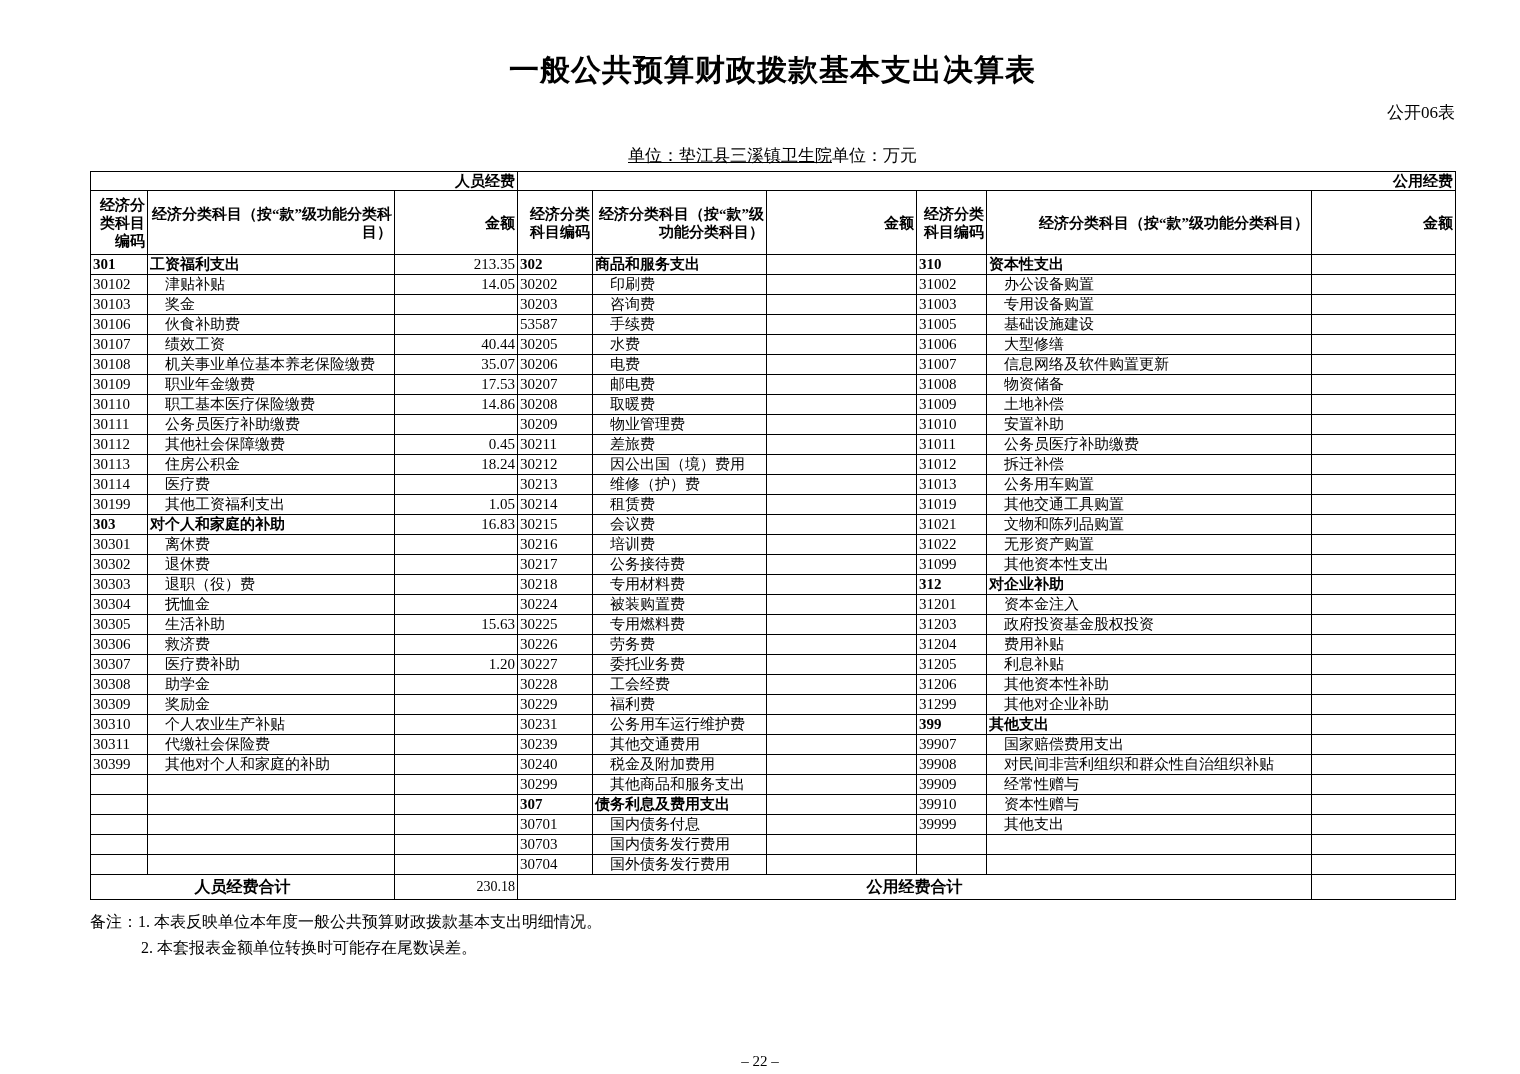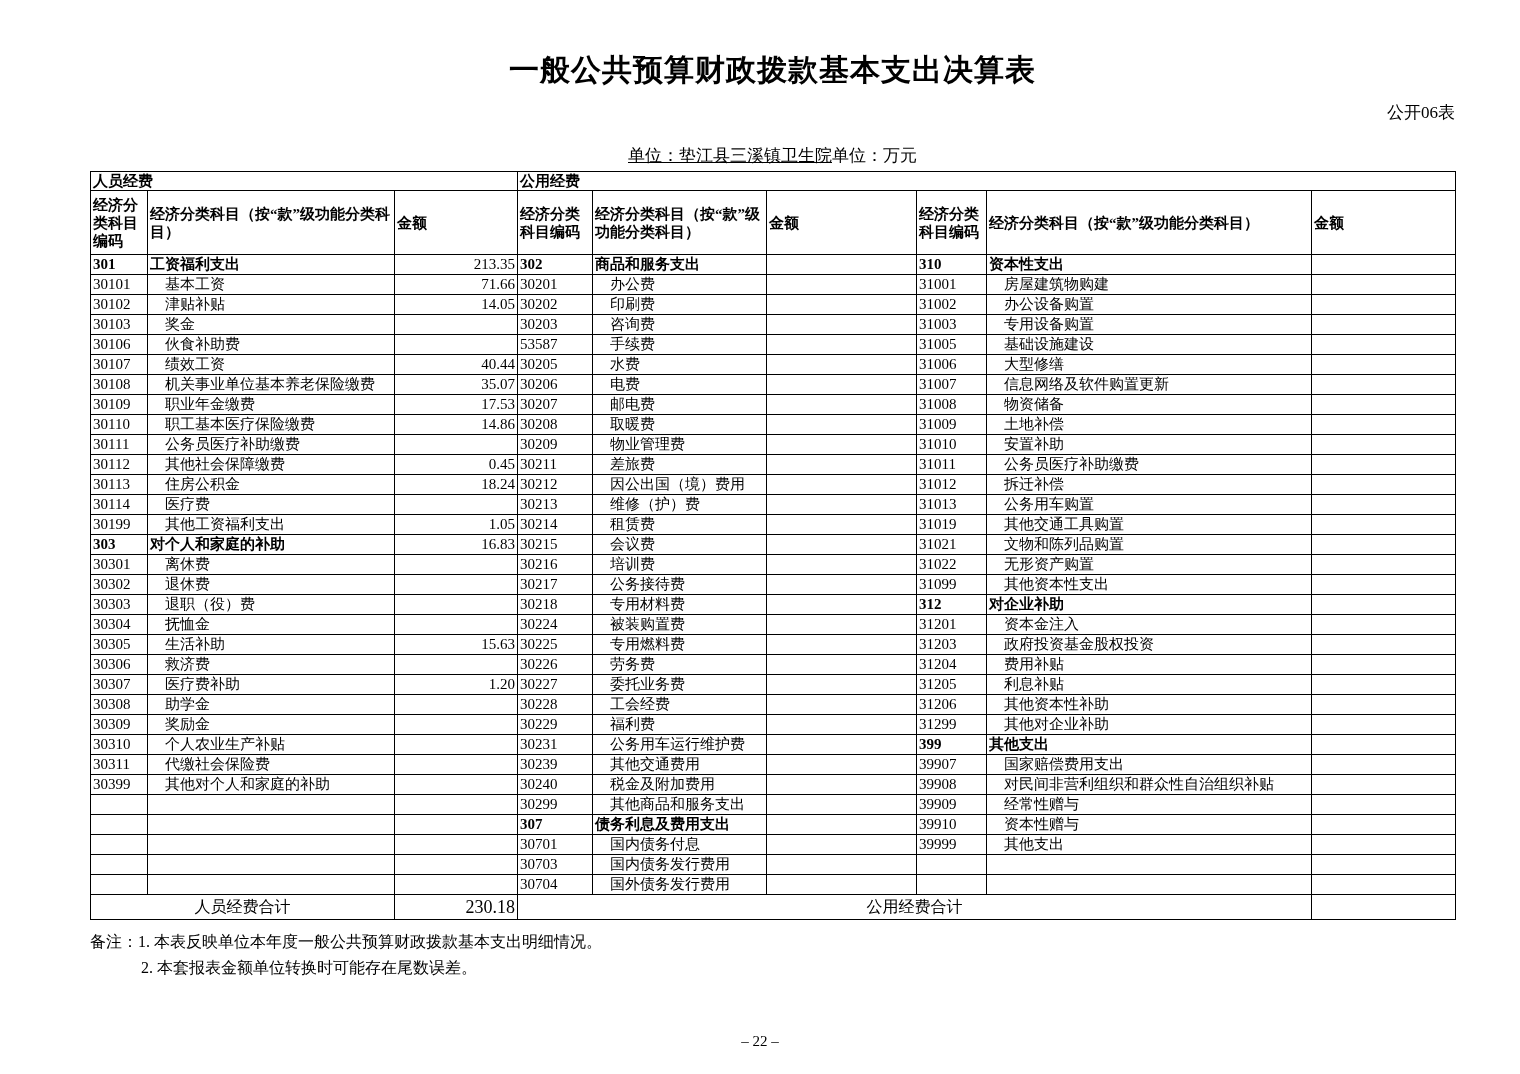--- a/index.html
+++ b/index.html
@@ -14,37 +14,37 @@
   .title {
     text-align: center; font-size: 30px; font-weight: bold;
     padding-top: 50px; letter-spacing: 1px;
   }
   .code-line { text-align: right; font-size: 17px; margin-top: 10px; }
   .units-line { display: flex; justify-content: center; font-size: 17px; margin-top: 20px; }
   .unit-name { text-decoration: underline; }
 
   table.main { border-collapse: collapse; table-layout: fixed; width: 1365px; margin-top: 4px; }
   table.main th, table.main td { border: 1px solid #000; padding: 0 2px; overflow: hidden; }
-  table.main thead th { font-weight: bold; text-align: left; font-size: 15px; line-height: 18px; }
+  table.main thead th { font-weight: bold; text-align: right; font-size: 15px; line-height: 18px; }
   tr.group-row th { height: 19px; }
   tr.colhead-row th { height: 64px; }
   table.main tbody td { height: 19px; line-height: 19px; font-size: 15px; white-space: nowrap; }
   td.code-cell { padding-left: 3px; }
   td.code-cell.section { font-weight: bold; }
   td.subject-cell.child { padding-left: 17px; }
   td.subject-cell.section { font-weight: bold; padding-left: 2px; }
   td.amount-cell { text-align: right; padding-right: 10px; }
   tr.totals-row td { height: 25px; font-size: 16px; }
-  tr.totals-row td.total-label { font-weight: normal; text-align: center; }
-  tr.totals-row td.amount-cell { font-size: 18px; margin-left: 42px; }
+  tr.totals-row td.total-label { font-weight: bold; text-align: center; }
+  tr.totals-row td.amount-cell { font-size: 14px; margin-left: 42px; }
 
   .notes { font-size: 16px; margin-top: 9px; line-height: 26px; }
   .note-line2 { padding-left: 51px; }
   .page-number {
-    position: absolute; left: 0; bottom: 24px; width: 100%;
+    position: absolute; left: 0; bottom: 4px; width: 100%;
     text-align: center; font-size: 15px;
   }
 </style>
 </head>
 <body>
 
 <div class="sheet">
 
   <div class="title">一般公共预算财政拨款基本支出决算表</div>
 
@@ -90,31 +90,20 @@
           <td class="subject-cell section">工资福利支出</td>
           <td class="amount-cell">213.35</td>
           <td class="code-cell section">302</td>
           <td class="subject-cell section">商品和服务支出</td>
           <td class="amount-cell"></td>
           <td class="code-cell section">310</td>
           <td class="subject-cell section">资本性支出</td>
           <td class="amount-cell"></td>
         </tr>
         <tr>
-          <td class="code-cell">30101</td>
-          <td class="subject-cell child">基本工资</td>
-          <td class="amount-cell">71.66</td>
-          <td class="code-cell">30201</td>
-          <td class="subject-cell child">办公费</td>
-          <td class="amount-cell"></td>
-          <td class="code-cell">31001</td>
-          <td class="subject-cell child">房屋建筑物购建</td>
-          <td class="amount-cell"></td>
-        </tr>
-        <tr>
           <td class="code-cell">30102</td>
           <td class="subject-cell child">津贴补贴</td>
           <td class="amount-cell">14.05</td>
           <td class="code-cell">30202</td>
           <td class="subject-cell child">印刷费</td>
           <td class="amount-cell"></td>
           <td class="code-cell">31002</td>
           <td class="subject-cell child">办公设备购置</td>
           <td class="amount-cell"></td>
         </tr>

